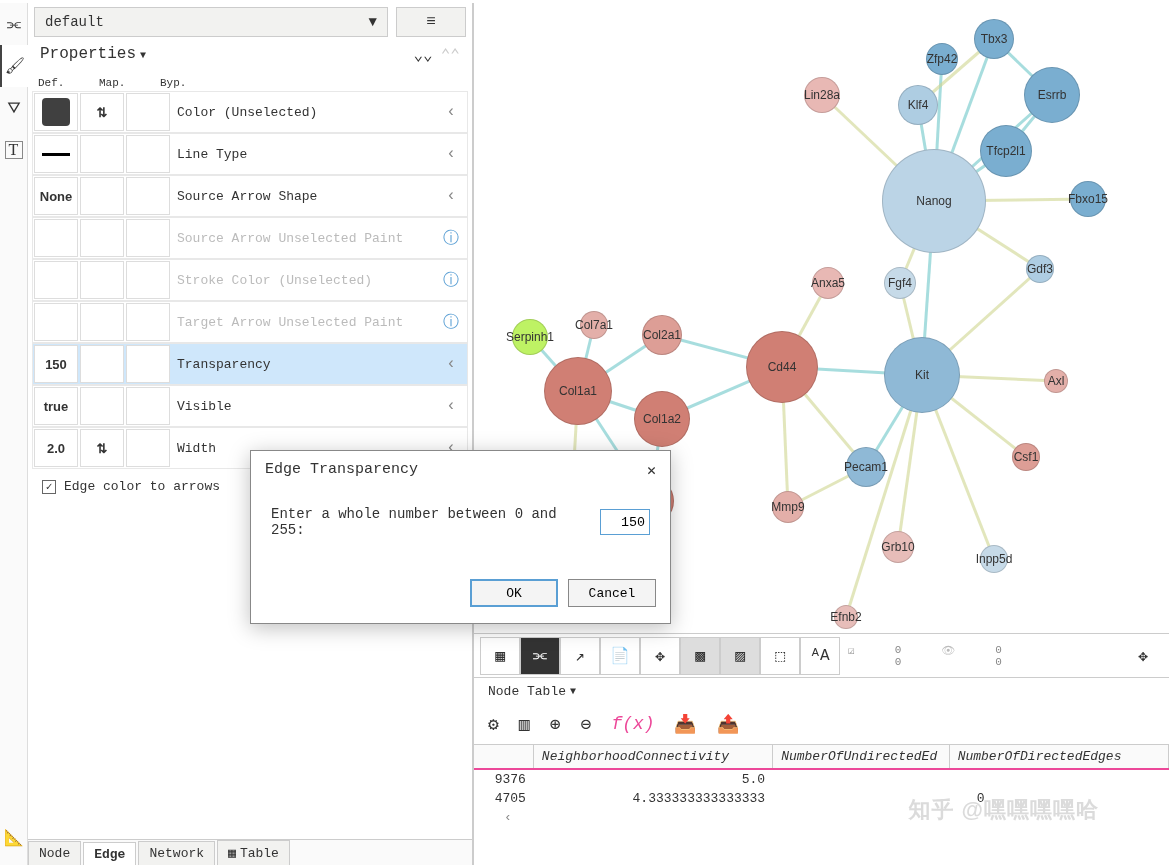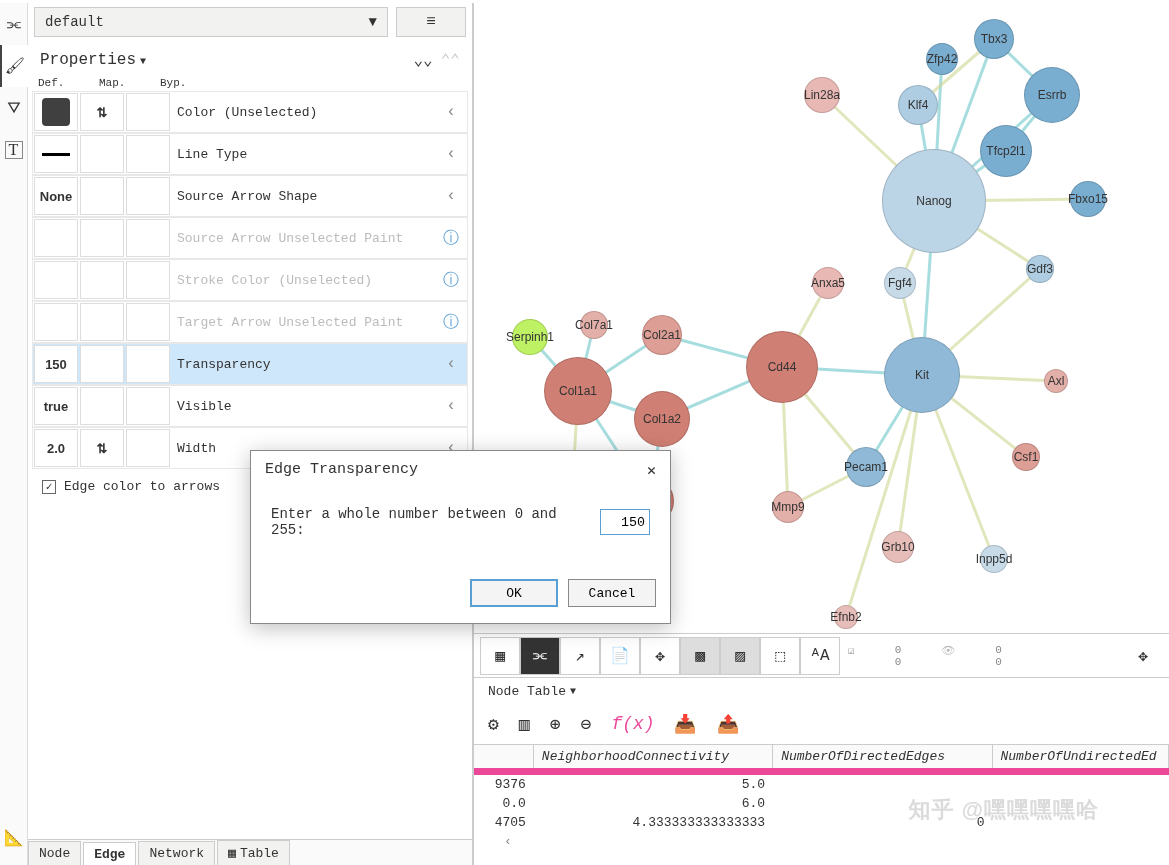--- a/index.html
+++ b/index.html
@@ -6,21 +6,21 @@
 body { background:#fff; color:#333; overflow:hidden; width:1169px; height:865px; position:relative; }
 .toolbar-left { position:absolute; left:0; top:3px; width:28px; background:#fafafa; border-right:1px solid #ddd; height:862px; }
 .toolbar-left .tbtn { width:28px; height:42px; display:flex; align-items:center; justify-content:center; cursor:pointer; }
 .toolbar-left .tbtn.active { background:#fff; border-left:2px solid #444; }
 .panel-style { position:absolute; left:28px; top:3px; width:444px; height:862px; background:#fff; }
 .panel-header { height:32px; display:flex; align-items:center; padding:0 12px; justify-content:space-between; }
 .panel-header-title { font-size:14px; display:flex; align-items:center; gap:6px; }
 .dd-row { display:flex; gap:8px; padding:4px 6px; }
 .dd-select { flex:1; background:#f2f2f0; border:1px solid #ccc; height:30px; padding:0 10px; font-size:14px; display:flex; align-items:center; justify-content:space-between; }
 .dd-menu { width:70px; background:#f2f2f0; border:1px solid #ccc; height:30px; display:flex; align-items:center; justify-content:center; }
-.props-header { height:30px; display:flex; align-items:center; padding:0 12px; justify-content:space-between; margin-top:4px; }
+.props-header { height:30px; display:flex; align-items:flex-start; padding:0 12px; justify-content:space-between; margin-top:4px; }
 .props-cols { display:flex; padding:2px 10px; font-size:11px; gap:16px; }
 .props-cols span:nth-child(1){width:45px;}
 .props-cols span:nth-child(2){width:45px;}
 .props-cols span:nth-child(3){width:45px;}
 .prop-row { display:flex; align-items:center; height:42px; border:1px solid #e8e8e8; margin:0 4px 0 4px; background:#fff; }
 .prop-row.sel { background:#cfe7fb; }
 .pcell { width:44px; height:38px; border:1px solid #ddd; margin:0 1px; display:flex; align-items:center; justify-content:center; font-size:13px; font-weight:bold; font-family:sans-serif; background:#fff;}
 .pname { flex:1; padding-left:6px; font-size:13px; }
 .pname.dis { color:#bbb; }
 .pend { width:32px; text-align:center; color:#888; }
@@ -32,21 +32,21 @@
 .netview { position:relative; width:697px; height:630px; background:#fff; overflow:hidden; }
 .node-c { position:absolute; border-radius:50%; display:flex; align-items:center; justify-content:center; font-size:12px; font-family:sans-serif; color:#333; border:1px solid rgba(0,0,0,.15);}
 .netbar { height:44px; border-top:1px solid #ccc; display:flex; align-items:center; padding:0 6px; gap:0; }
 .nbtn { width:40px; height:38px; border:1px solid #ccc; display:flex; align-items:center; justify-content:center; margin:0; cursor:pointer;background:#fff;}
 .nbtn.dark { background:#333; color:#fff;}
 .stats { margin-left:8px; font-size:11px; color:#888; display:flex; gap:40px; font-family:sans-serif;}
 .table-panel { border-top:1px solid #ccc; }
 .ntbl-head { height:26px; display:flex; align-items:center; padding:0 14px; font-size:13px;}
 .ttoolbar { height:40px; display:flex; align-items:center; gap:20px; padding:0 14px;}
 .datagrid { font-size:13px; }
-.dg-head { display:flex; border-top:1px solid #ccc; border-bottom:7px solid #ec4899; background:#fafafa; font-style:italic; }
+.dg-head { display:flex; border-top:1px solid #ccc; border-bottom:2px solid #ec4899; background:#fafafa; font-style:italic; }
 .dg-head div { padding:4px 8px; border-right:1px solid #ccc; }
 .dg-row { display:flex; }
 .dg-row div { padding:2px 8px; text-align:right; font-family:"Courier New",monospace;}
 .modal { position:absolute; left:250px; top:450px; width:421px; background:#fff; border:1px solid #888; box-shadow:0 4px 20px rgba(0,0,0,.25); z-index:100;}
 .modal-title { display:flex; justify-content:space-between; padding:10px 14px; font-size:15px; font-family:"Segoe UI",sans-serif;}
 .modal-body { padding:16px 20px; font-size:14px; display:flex; align-items:center; justify-content:flex-start; gap:18px;}
 .modal-input { width:50px; height:26px; border:1px solid #5a9fd4; text-align:right; padding:2px 4px; font-family:"Courier New",monospace;}
 .modal-btns { display:flex; justify-content:flex-end; gap:10px; padding:10px 14px 16px;}
 .mbtn { width:88px; height:28px; border:1px solid #888; background:#f4f4f4; font-size:13px; cursor:pointer;margin-top:15px;}
 .mbtn.primary { border:2px solid #5a9fd4; }
@@ -268,33 +268,27 @@
         <span style="font-size: 18px; cursor: pointer;">⊕</span>
         <span style="font-size: 18px; cursor: pointer;">⊖</span>
         <span style="font-size: 18px; cursor: pointer;"><i style="color:#ec4899;">f(x)</i></span>
         <span style="font-size: 18px; cursor: pointer;">📥</span>
         <span style="font-size: 18px; cursor: pointer;">📤</span>
       </div>
     <div class="datagrid">
       <div class="dg-head">
         <div style="width:60px;"></div>
         <div style="width:240px;">NeighborhoodConnectivity</div>
+        <div style="width:177px;">NumberOfUndirectedEd</div>
         <div style="width:220px;">NumberOfDirectedEdges</div>
-        <div style="width:177px;">NumberOfUndirectedEd</div>
       </div>
       <div id="dg-rows">
           <div class="dg-row">
             <div style="width:60px;">9376</div>
             <div style="width:240px;">5.0</div>
-            <div style="width:220px;"></div>
-            <div style="width:177px;"></div>
-          </div>
-          <div class="dg-row">
-            <div style="width:60px;">0.0</div>
-            <div style="width:240px;">6.0</div>
             <div style="width:220px;"></div>
             <div style="width:177px;"></div>
           </div>
           <div class="dg-row">
             <div style="width:60px;">4705</div>
             <div style="width:240px;">4.333333333333333</div>
             <div style="width:220px;">0</div>
             <div style="width:177px;"></div>
           </div>
         </div>

